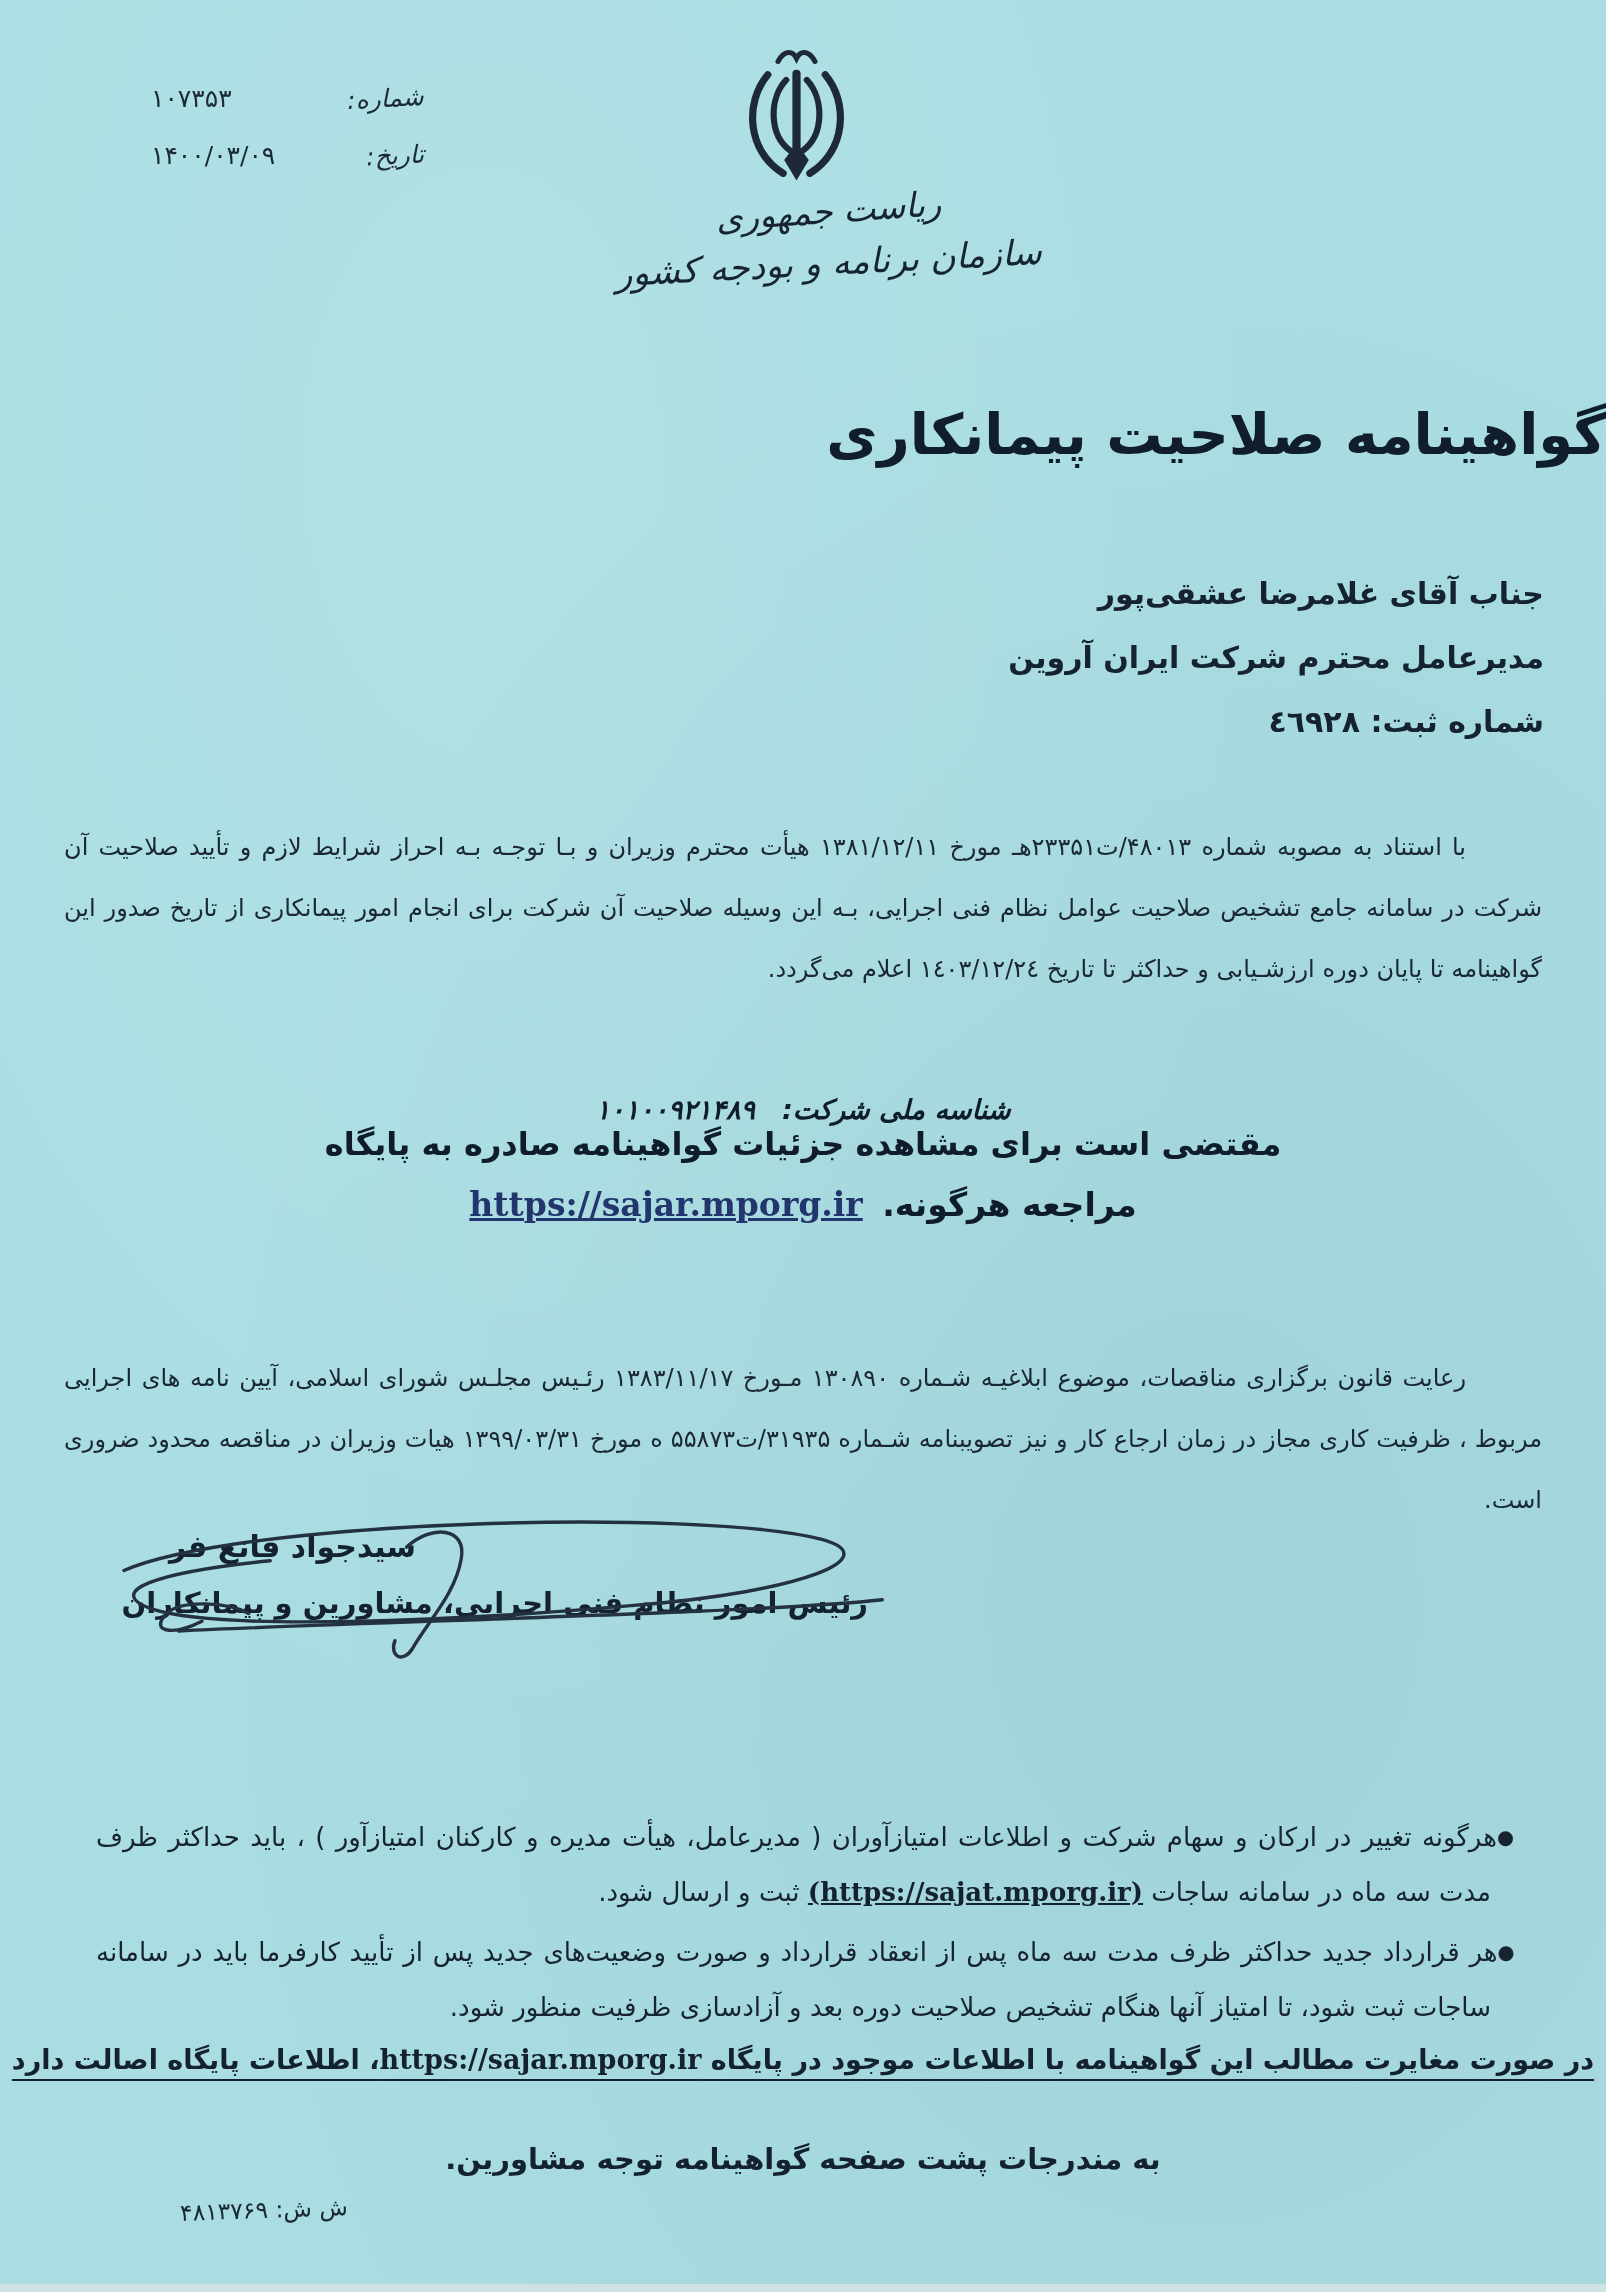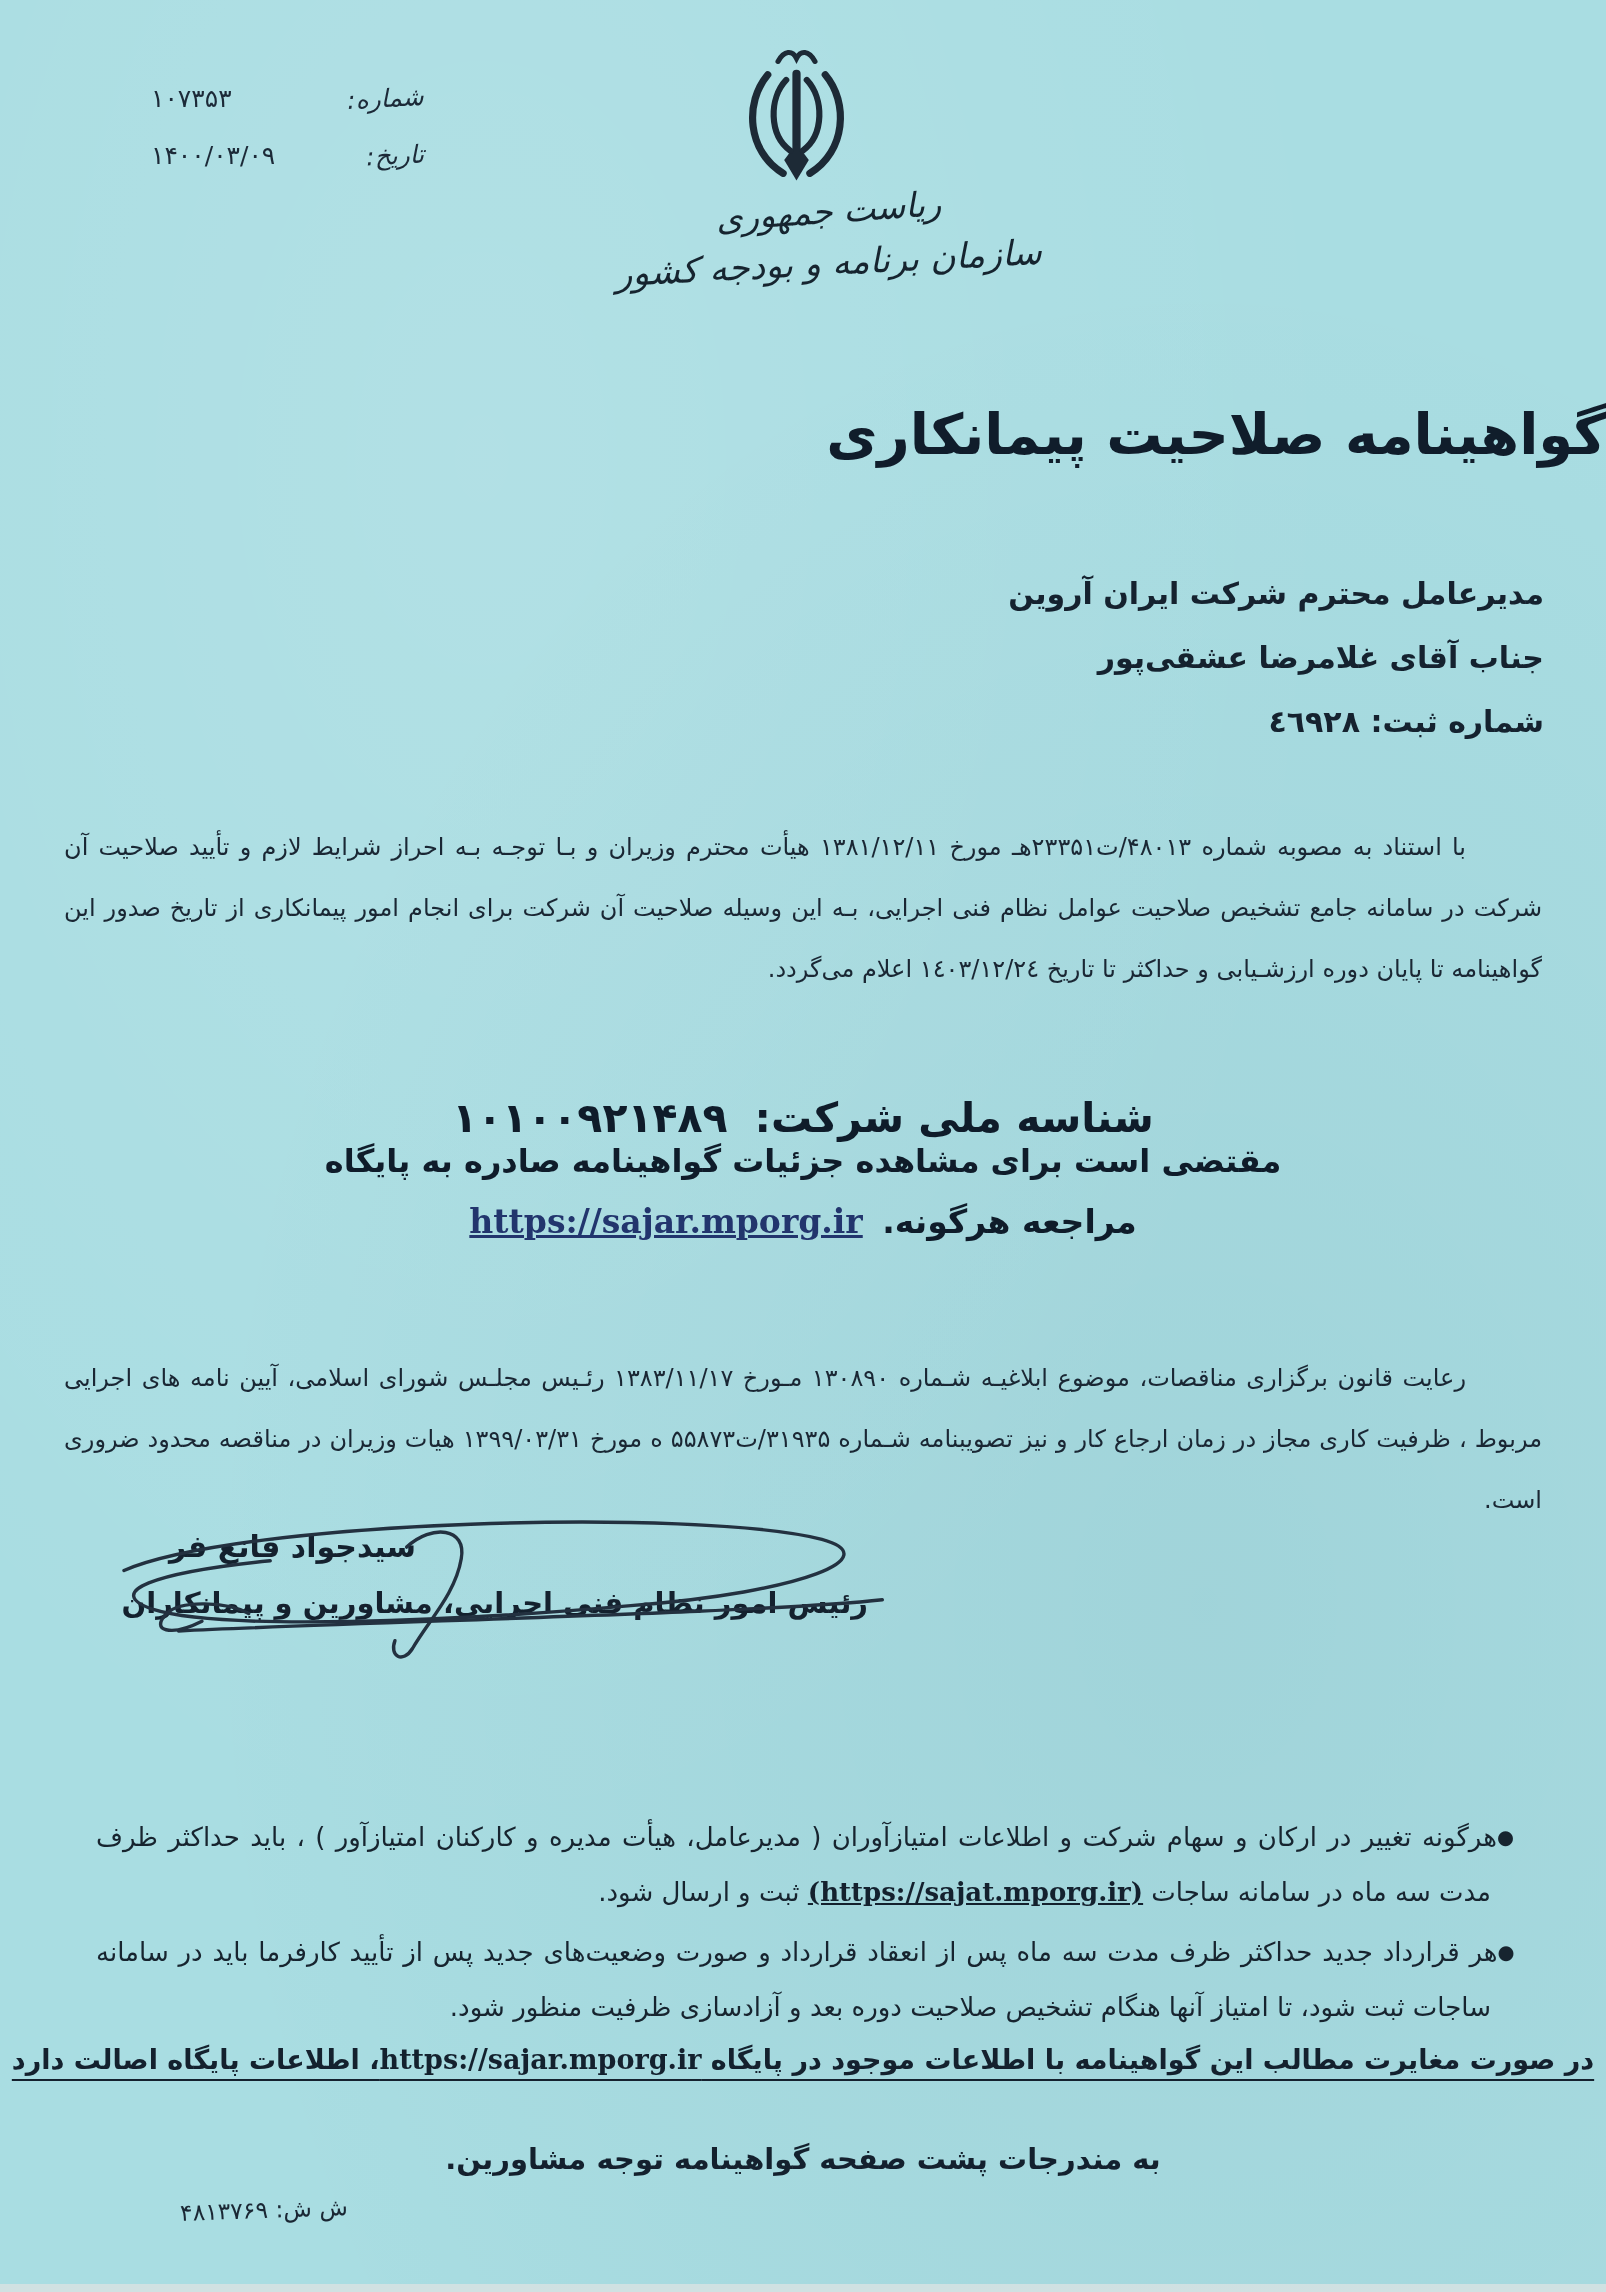--- a/index.html
+++ b/index.html
@@ -40,21 +40,21 @@
   .body-par{
     position:absolute;right:64px;left:64px;
     font-size:24px;line-height:61px;
     text-align:justify;color:#1a2734;
     text-indent:76px;
   }
   .body1{top:817px;}
   .body2{top:1348px;}
   
   .nid{position:absolute;top:1094px;left:0;right:0;text-align:center;color:#0f1c2a;}
-  .nid-line1{font-size:41px;font-weight:bold;}
+  .nid-line1{font-size:27px;font-weight:bold;font-style:italic;}
   .nid-line1 .nid-value{margin-right:27px;letter-spacing:1px;}
   .nid-line2{font-size:32px;font-weight:bold;}
   .nid-line3{display:flex;direction:ltr;justify-content:center;align-items:baseline;gap:19.5px;margin-top:21.5px;font-size:33px;font-weight:bold;}
   .url{font-family:"DejaVu Serif", serif;font-weight:bold;text-decoration:underline;}
   .url-navy{color:#22356d;}
   .url-ink{color:#14212e;}
   
   .sig{position:absolute;top:1529px;left:101px;width:767px;direction:rtl;color:#14212e;}
   .sig-name{font-size:30px;font-weight:bold;text-align:right;padding-left:68px;text-align:left;}
   .sig-title{font-size:29px;font-weight:bold;margin-top:21.5px;white-space:nowrap;}
@@ -104,22 +104,22 @@
   </div>
 
   <div class="org">
     <div class="org-line1">ریاست جمهوری</div>
     <div class="org-line2">سازمان برنامه و بودجه کشور</div>
   </div>
 
   <div class="title">گواهینامه صلاحیت پیمانکاری</div>
 
   <div class="addressee">
+    <div>جناب آقای غلامرضا عشقی‌پور</div>
     <div>مدیرعامل محترم شرکت ایران آروین</div>
-    <div>جناب آقای غلامرضا عشقی‌پور</div>
     <div>شماره ثبت: ٤٦٩٢٨</div>
   </div>
 
   <div class="body-par body1">با استناد به مصوبه شماره ۴۸۰۱۳/ت۲۳۳۵۱هـ مورخ ۱۳۸۱/۱۲/۱۱ هیأت محترم وزیران و بـا توجـه بـه احراز شرایط لازم و تأیید صلاحیت آن شرکت در سامانه جامع تشخیص صلاحیت عوامل نظام فنی اجرایی، بـه این وسیله صلاحیت آن شرکت برای انجام امور پیمانکاری از تاریخ صدور این گواهینامه تا پایان دوره ارزشـیابی و حداکثر تا تاریخ ١٤٠٣/١٢/٢٤ اعلام می‌گردد.</div>
 
   <div class="nid">
     <div class="nid-line1">
       <span>شناسه ملی شرکت:</span><span class="nid-value">۱۰۱۰۰۹۲۱۴۸۹</span>
     </div>
     <div class="nid-line2">مقتضی است برای مشاهده جزئیات گواهینامه صادره به پایگاه</div>

